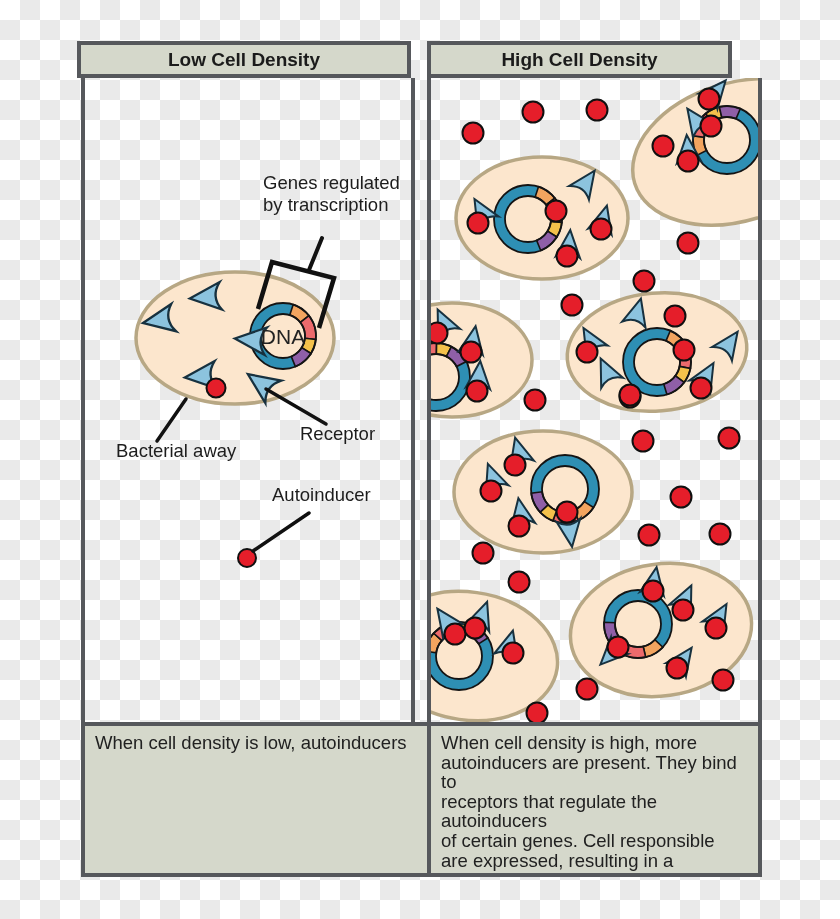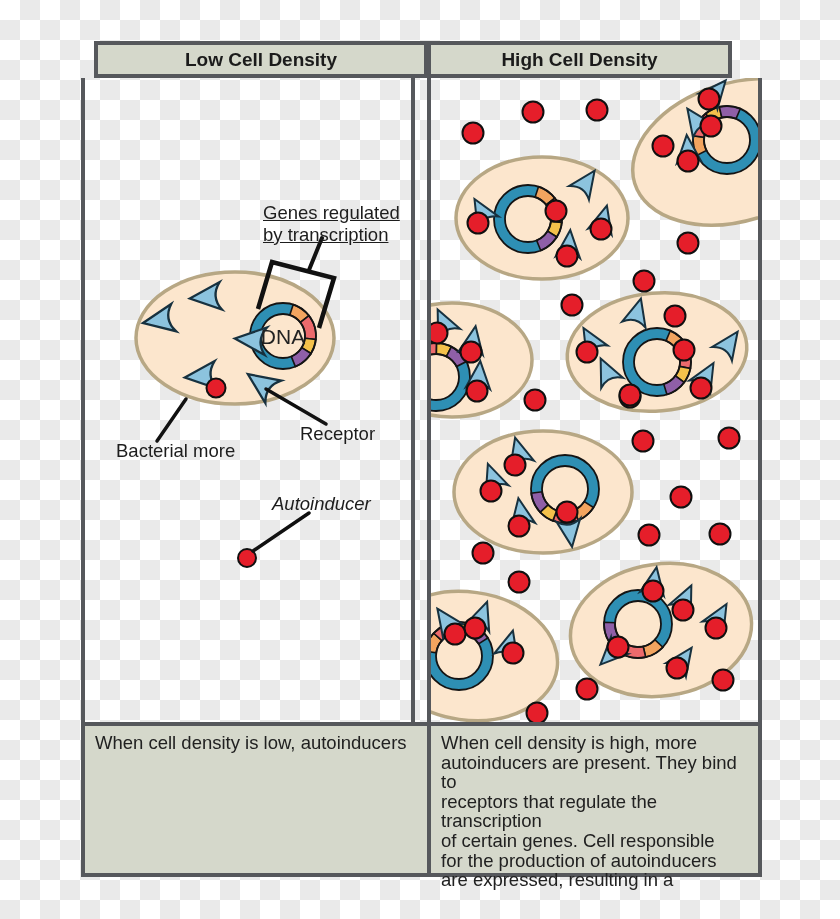--- a/index.html
+++ b/index.html
@@ -32,21 +32,21 @@
   .diag svg{position:absolute;left:0;top:0;}
   .lbl{
     position:absolute;font-size:18.5px;line-height:22px;color:#1d1d1d;white-space:nowrap;
   }
 </style>
 </head>
 <body>
 
 <div id="stage">
 
-  <div class="hdr" style="left:94px;top:41px;width:334px;height:37px;">Low Cell Density</div>
+  <div class="hdr" style="left:77px;top:41px;width:334px;height:37px;">Low Cell Density</div>
 
   <div class="diag" style="left:81px;top:78px;width:334px;height:644px;">
     <svg width="326" height="644" viewBox="85 78 326 644">
       <g id="left-layer">
           <ellipse cx="235" cy="338" rx="99" ry="66" transform="rotate(0 235 338)" fill="#fce6cd" stroke="#b7a784" stroke-width="3.5"></ellipse>
           <circle cx="283" cy="336" r="27.5" fill="none" stroke="#2e8fb4" stroke-width="11"></circle>
           <path d="M 293.1975608143733 304.61513496225996 A 33 33 0 0 1 309.0043548690218 315.6831713142533 L 300.3362365793479 322.45544754283554 A 22 22 0 0 0 289.79837387624883 315.0767566415066 Z" fill="#f2a45f" stroke="#141414" stroke-width="1.6"></path>
           <path d="M 309.0043548690218 315.6831713142533 A 33 33 0 0 1 315.819222547153 339.44943928783255 L 304.87948169810204 338.29962619188836 A 22 22 0 0 0 300.3362365793479 322.45544754283554 Z" fill="#ec6a6c" stroke="#141414" stroke-width="1.6"></path>
           <path d="M 315.819222547153 339.44943928783255 A 33 33 0 0 1 310.98558717316206 353.48733571969575 L 301.6570581154414 347.6582238131305 A 22 22 0 0 0 304.87948169810204 338.29962619188836 Z" fill="#f4c14b" stroke="#141414" stroke-width="1.6"></path>
           <path d="M 310.98558717316206 353.48733571969575 A 33 33 0 0 1 295.3620175827251 366.597067200704 L 291.2413450551501 356.39804480046934 A 22 22 0 0 0 301.6570581154414 347.6582238131305 Z" fill="#8f5fa7" stroke="#141414" stroke-width="1.6"></path>
@@ -60,27 +60,27 @@
           <circle cx="216" cy="388" r="9.5" fill="#e51e2a" stroke="#101010" stroke-width="2"></circle>
           <circle cx="247" cy="558" r="9" fill="#e51e2a" stroke="#101010" stroke-width="2"></circle>
           <polyline points="258,309 272,262 334,278 319,328" fill="none" stroke="#111111" stroke-width="4.5" stroke-linejoin="miter"></polyline>
           <line x1="322" y1="238" x2="309" y2="270" stroke="#111111" stroke-width="4" stroke-linecap="round"></line>
           <line x1="186" y1="399" x2="157" y2="441" stroke="#111111" stroke-width="3.5" stroke-linecap="round"></line>
           <line x1="266" y1="389" x2="326" y2="424" stroke="#111111" stroke-width="3.5" stroke-linecap="round"></line>
           <line x1="253" y1="551" x2="309" y2="513" stroke="#111111" stroke-width="3.5" stroke-linecap="round"></line>
         </g>
       <text x="283" y="344" text-anchor="middle" font-size="21" fill="#222222">DNA</text>
     </svg>
-    <div class="lbl" style="left:178px;top:124px;text-decoration:underline;">
+    <div class="lbl" style="left:178px;top:94px;">
       <div>Genes regulated</div>
       <div>by transcription</div>
     </div>
-    <div class="lbl" style="left:31px;top:362px;">Bacterial more</div>
+    <div class="lbl" style="left:31px;top:362px;">Bacterial away</div>
     <div class="lbl" style="left:215px;top:345px;">Receptor</div>
-    <div class="lbl" style="left:187px;top:415px;font-style:italic;">Autoinducer</div>
+    <div class="lbl" style="left:187px;top:406px;">Autoinducer</div>
   </div>
 
   <div class="cap" style="left:81px;top:722px;width:378px;height:155px;">
     <div>When cell density is low, autoinducers</div>
   </div>
 
   <div class="hdr" style="left:427px;top:41px;width:305px;height:37px;">High Cell Density</div>
 
   <div class="diag" style="left:427px;top:78px;width:335px;height:644px;">
     <svg width="327" height="644" viewBox="431 78 327 644">
@@ -214,19 +214,18 @@
           <circle cx="587" cy="689" r="10.5" fill="#e51e2a" stroke="#101010" stroke-width="2"></circle>
           <circle cx="723" cy="680" r="10.5" fill="#e51e2a" stroke="#101010" stroke-width="2"></circle>
           <circle cx="537" cy="713" r="10.5" fill="#e51e2a" stroke="#101010" stroke-width="2"></circle>
         </g>
     </svg>
   </div>
 
   <div class="cap" style="left:427px;top:722px;width:335px;height:155px;">
     <div>When cell density is high, more</div>
     <div>autoinducers are present. They bind to</div>
-    <div>receptors that regulate the transcription</div>
+    <div>receptors that regulate the autoinducers</div>
     <div>of certain genes. Cell responsible</div>
-    <div>for the production of autoinducers</div>
     <div>are expressed, resulting in a</div>
   </div>
 
 </div>
 
 </body></html>

